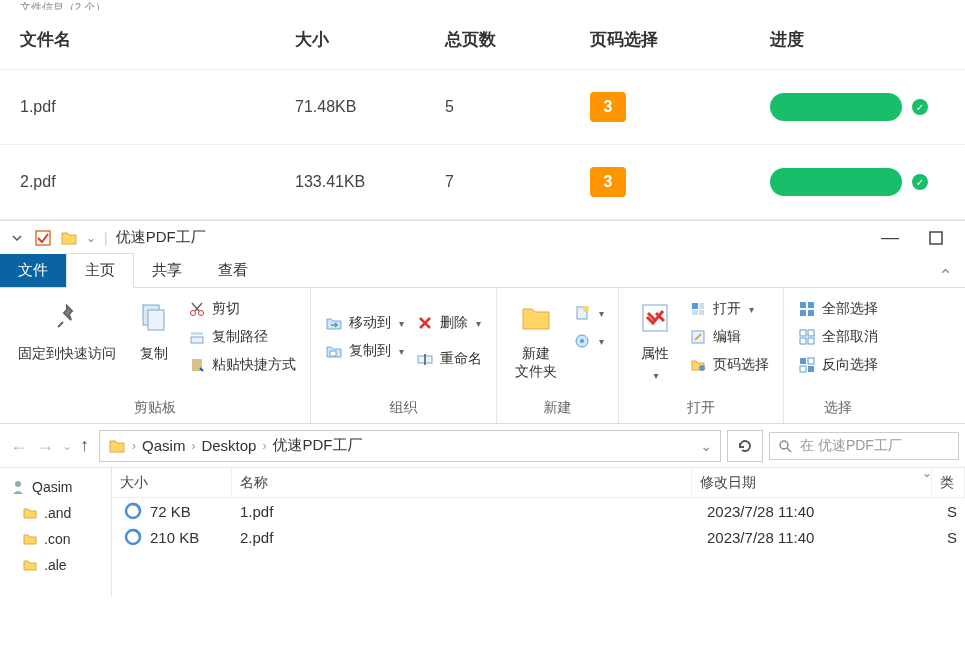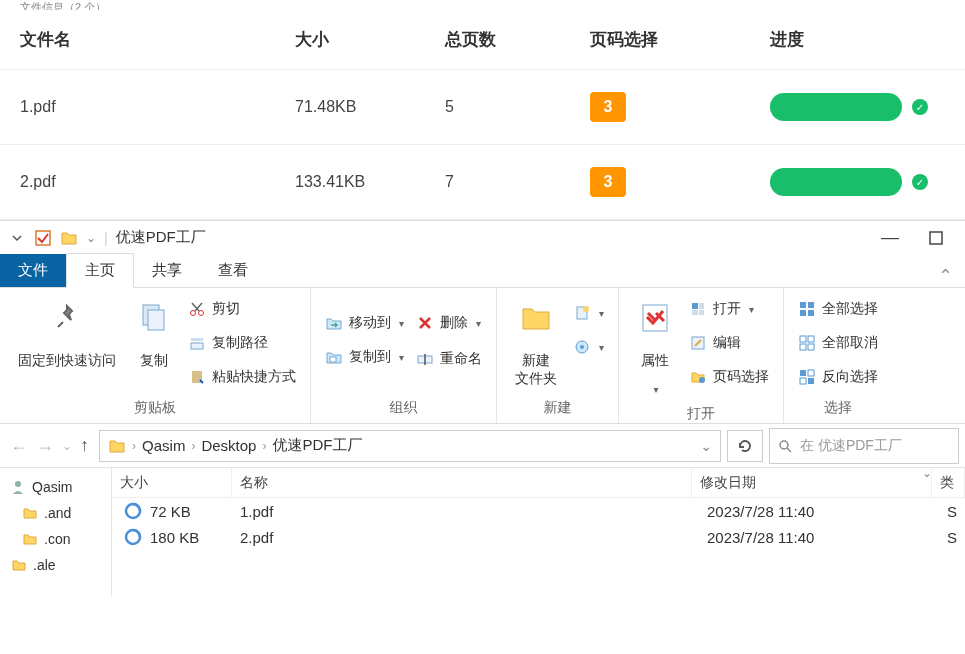--- a/index.html
+++ b/index.html
@@ -36,40 +36,40 @@
     .tab { padding: 7px 18px; font-size: 15px; color: #333; }
     .tab.active-file { background: #0a64a4; color: #fff; }
     .tab.active { border: 1px solid #ddd; border-bottom: 1px solid #fff; margin-bottom: -1px; background: #fff; }
     .collapse-caret { position: absolute; right: 12px; color: #999; font-size: 18px; }
     
     
     .ribbon { display: flex; border-bottom: 1px solid #ddd; height: 136px; background: #fff; }
     .ribbon-group { display: flex; flex-direction: column; border-right: 1px solid #e5e5e5; }
     .ribbon-group-body { flex: 1; display: flex; align-items: flex-start; padding: 6px 10px 0 10px; gap: 4px; }
     .ribbon-group-label { text-align: center; font-size: 14px; color: #666; padding: 4px 0 6px 0; }
-    .big-btn { display: flex; flex-direction: column; align-items: center; justify-content: center; padding: 6px 8px; gap: 15px; min-width: 48px; }
+    .big-btn { display: flex; flex-direction: column; align-items: center; justify-content: center; padding: 6px 8px; gap: 8px; min-width: 48px; }
     .big-btn .icon { width: 36px; height: 36px; display: flex; align-items: center; justify-content: center; }
     .big-btn-label { font-size: 14px; color: #333; text-align: center; line-height: 1.3; }
-    .small-btns { display: flex; flex-direction: column; gap: 12px; padding-top: 4px; }
+    .small-btns { display: flex; flex-direction: column; gap: 6px; padding-top: 4px; }
     .small-btn { display: flex; align-items: center; gap: 6px; padding: 2px 4px; font-size: 14px; color: #333; }
     .small-btn .icon { width: 18px; height: 18px; display: inline-flex; align-items: center; justify-content: center; }
     .caret { font-size: 10px; color: #666; margin-left: 2px; }
     
     
     .address-row { display: flex; align-items: center; height: 44px; border-bottom: 1px solid #e5e5e5; gap: 6px; padding: 0 6px; }
     .nav-arrows { display: flex; gap: 8px; align-items: center; color: #bbb; padding: 0 4px; }
     .nav-arrow { font-size: 18px; }
     .nav-arrow.enabled { color: #555; }
     .breadcrumb { flex: 1; display: flex; align-items: center; border: 1px solid #ccc; height: 32px; padding: 0 8px; gap: 6px; }
     .breadcrumb .folder-ico { width: 18px; height: 18px; }
     .crumb { font-size: 15px; color: #333; }
     .crumb-sep { color: #999; font-size: 12px; }
     .breadcrumb-dd { margin-left: auto; color: #888; }
     .refresh-box { border: 1px solid #ccc; width: 36px; height: 32px; display: flex; align-items: center; justify-content: center; color: #555; }
-    .search-box { border: 1px solid #ccc; height: 36px; display: flex; align-items: center; padding: 0 8px; gap: 8px; width: 190px; }
+    .search-box { border: 1px solid #ccc; height: 28px; display: flex; align-items: center; padding: 0 8px; gap: 8px; width: 190px; }
     .search-box .search-ico { color: #888; }
     .search-placeholder { color: #999; font-size: 14px; white-space: nowrap; overflow: hidden; }
     
     
     .content { display: flex; height: 128px; }
     .sidebar { width: 112px; border-right: 1px solid #e5e5e5; padding: 6px 0; overflow: hidden; }
     .sidebar-item { display: flex; align-items: center; gap: 6px; padding: 5px 10px; font-size: 14px; color: #333; white-space: nowrap; }
     .sidebar-item .sicon { width: 16px; height: 16px; }
     .file-area { flex: 1; display: flex; flex-direction: column; position: relative; }
     .file-columns { display: flex; height: 30px; border-bottom: 1px solid #eee; align-items: center; font-size: 14px; color: #444; position: relative; }
@@ -453,21 +453,21 @@
       <span>.and</span>
     </div>
     <div class="sidebar-item" style="padding-left:22px">
       <span class="sicon">
           <svg width="16" height="16" viewBox="0 0 16 16">
             <path d="M2 4 L6 4 L8 6 L14 6 L14 13 L2 13 Z" fill="#ffd566" stroke="#e0a93e"></path>
           </svg>
         </span>
       <span>.con</span>
     </div>
-    <div class="sidebar-item" style="padding-left:11px">
+    <div class="sidebar-item" style="padding-left:22px">
       <span class="sicon">
           <svg width="16" height="16" viewBox="0 0 16 16">
             <path d="M2 4 L6 4 L8 6 L14 6 L14 13 L2 13 Z" fill="#ffd566" stroke="#e0a93e"></path>
           </svg>
         </span>
       <span>.ale</span>
     </div>
   </div>
   <div class="file-area">
     <div class="file-columns">
@@ -492,20 +492,20 @@
       <div class="fcol-type">S</div>
     </div>
     <div class="file-row">
       <div class="fcol-size">
         <span class="file-ico">
             <svg width="18" height="18" viewBox="0 0 18 18">
               <circle cx="9" cy="9" r="7" fill="none" stroke="#4a8fd8" stroke-width="2.5"></circle>
               <path d="M9 2 A7 7 0 0 1 16 9" stroke="#4a8fd8" stroke-width="2.5" fill="none"></path>
             </svg>
           </span>
-        <span>180 KB</span>
+        <span>210 KB</span>
       </div>
       <div class="fcol-name">2.pdf</div>
       <div class="fcol-date">2023/7/28 11:40</div>
       <div class="fcol-type">S</div>
     </div>
   </div>
 </div>
 
 </body></html>

